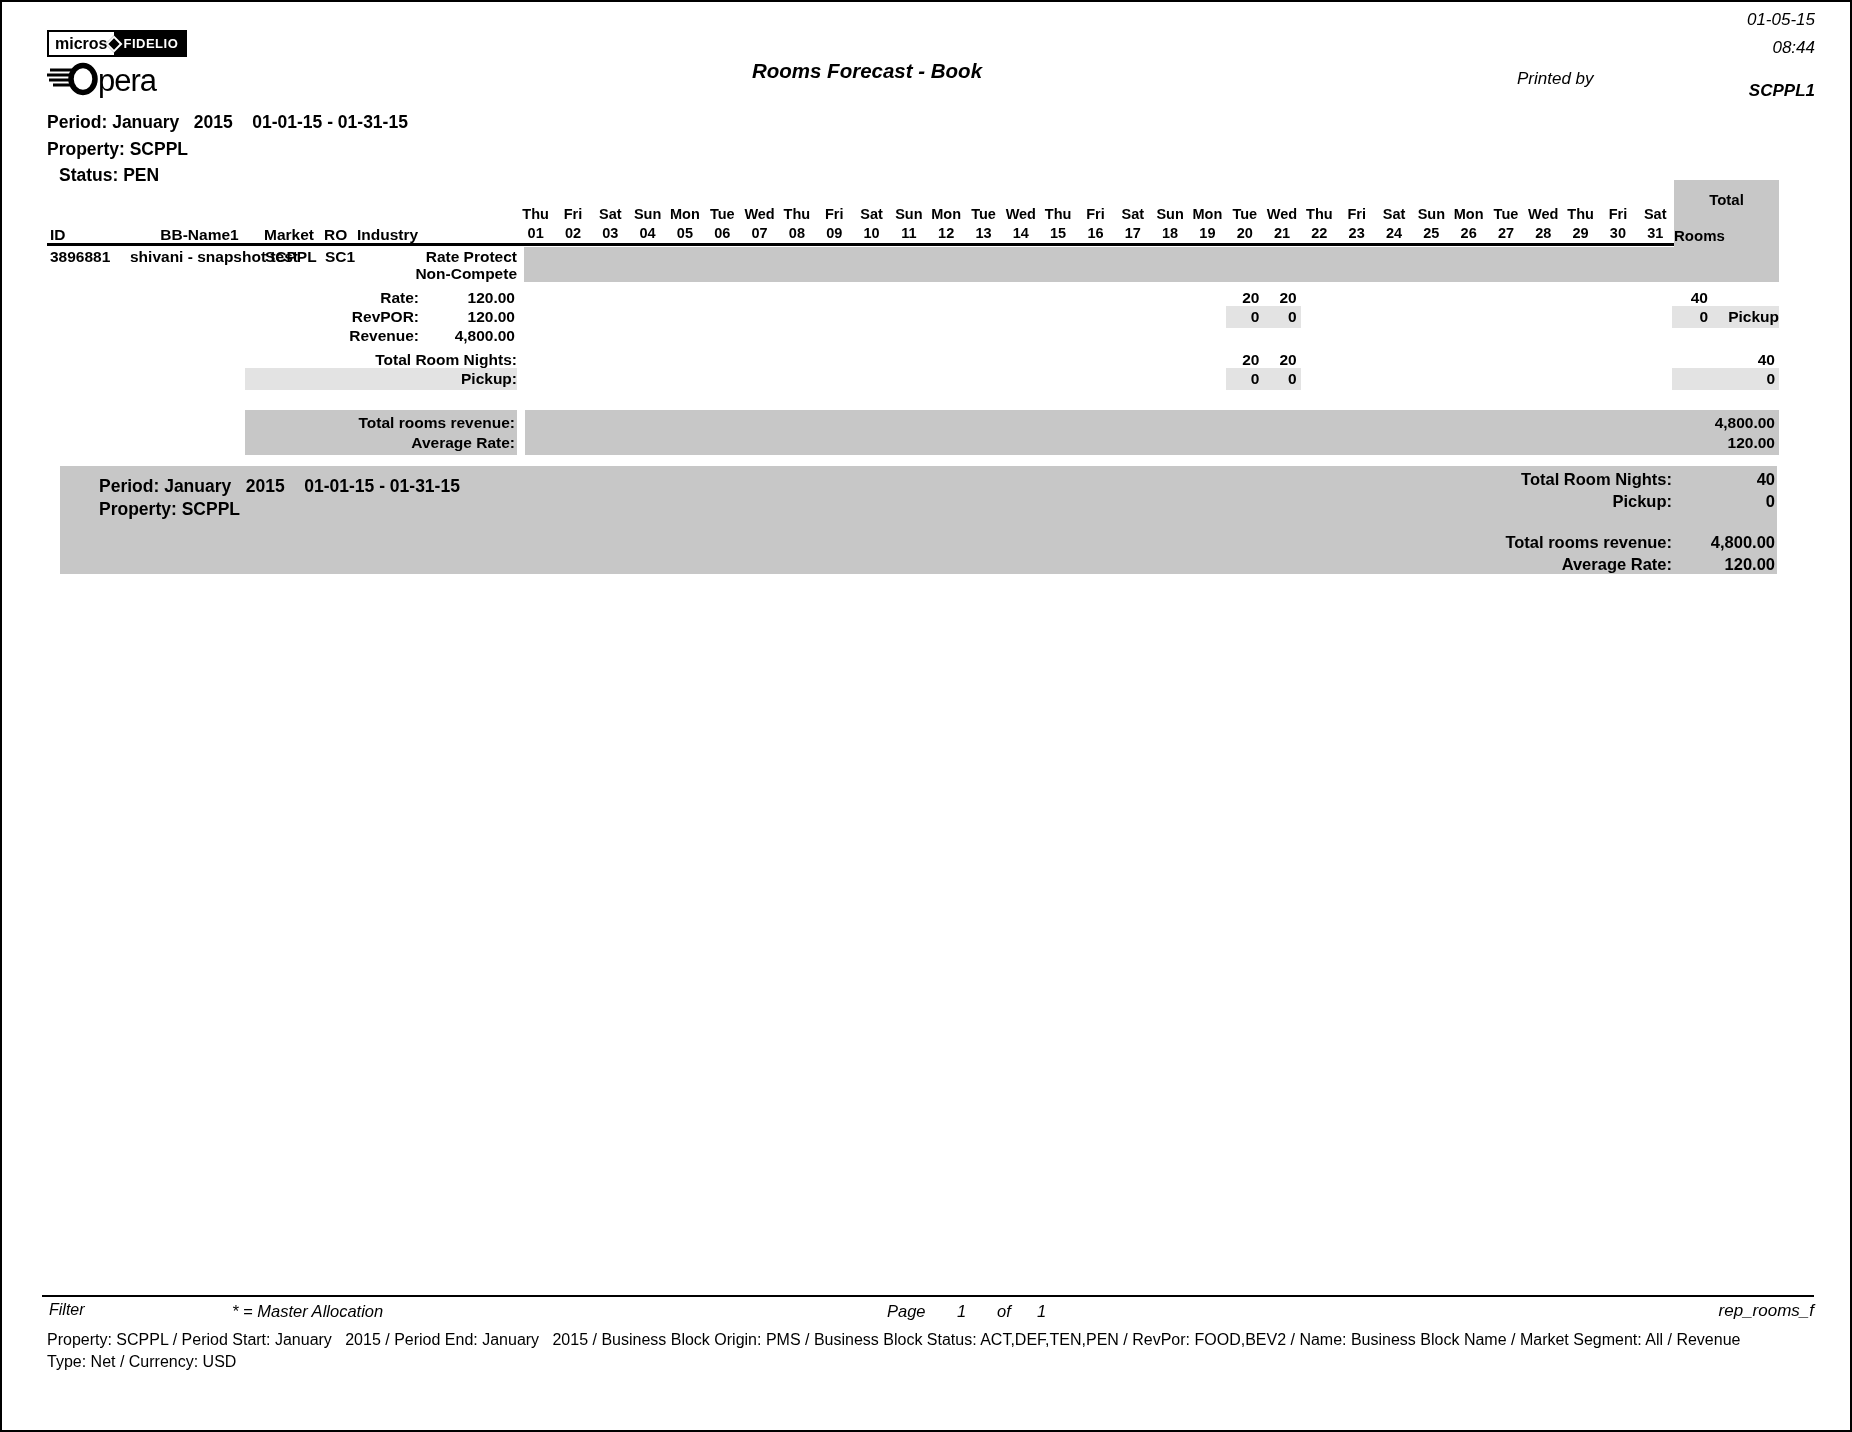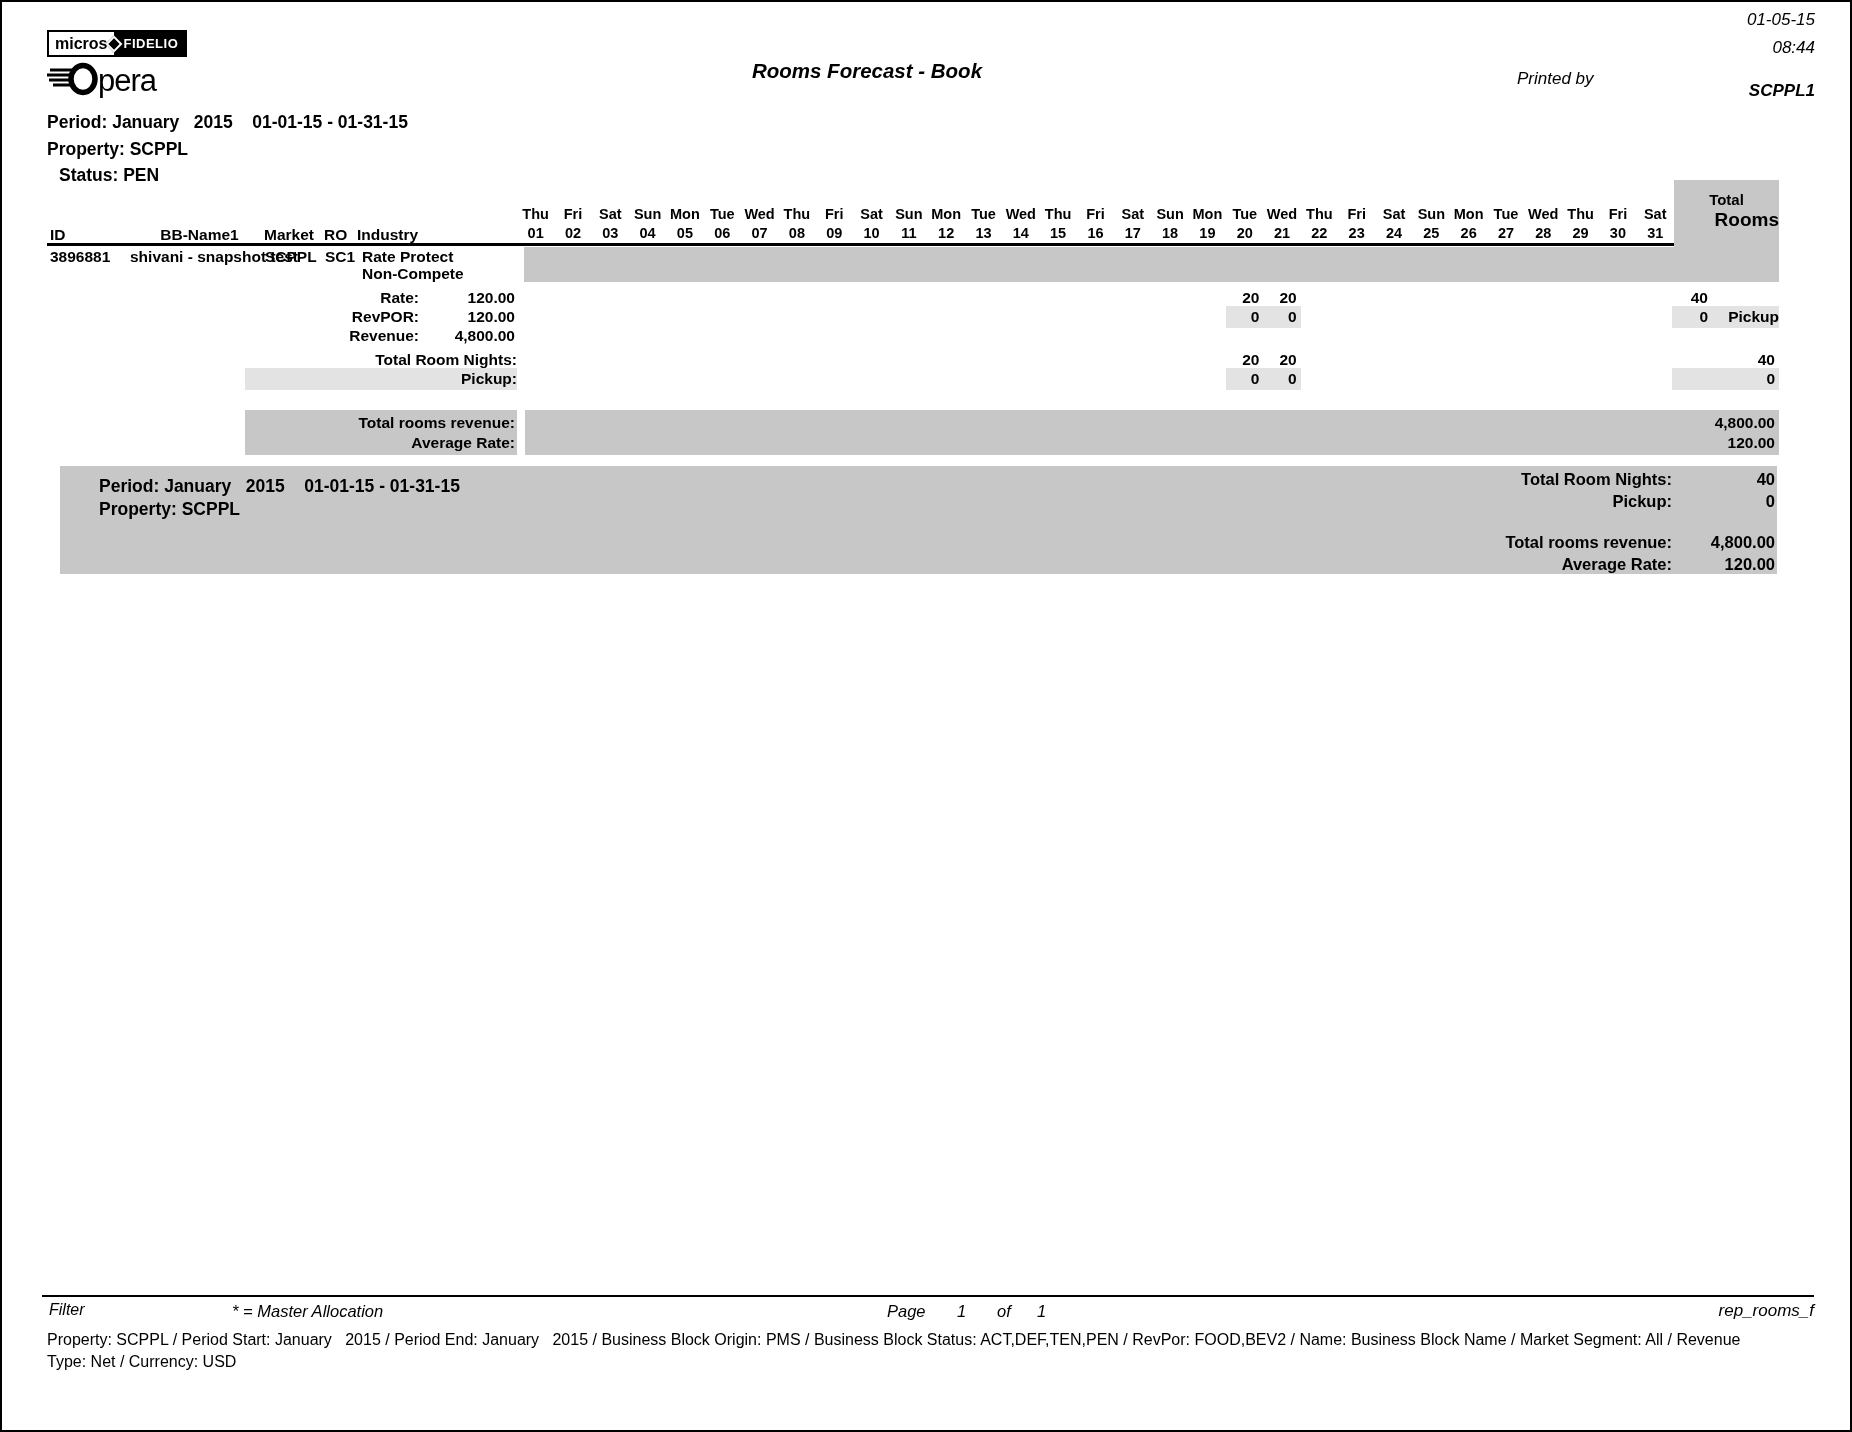--- a/index.html
+++ b/index.html
@@ -30,29 +30,29 @@
   .hdr-user{left:1700px;top:67px;width:113px;text-align:right;font-size:17px;font-style:italic;font-weight:bold;margin-top:12px;}
 
   .meta{left:45px;font-size:17.5px;font-weight:bold;white-space:pre;}
 
   
   .day-col{position:absolute;top:0;text-align:center;font-weight:bold;font-size:14.5px;line-height:19px;}
   .colhead{position:absolute;top:0;font-weight:bold;font-size:15.5px;}
   .underline{left:45px;top:241px;width:1627px;height:2.5px;background:#000;}
   .totalbox{left:1672px;top:178px;width:105px;height:102px;background:var(--band-gray);}
   .totalbox .t1{padding-top:10px;text-align:center;font-weight:bold;font-size:15px;line-height:20px;}
-  .totalbox .t2{text-align:right;font-weight:bold;font-size:19px;line-height:20px;}
+  .totalbox .t2{text-align:left;font-weight:bold;font-size:15px;line-height:20px;margin-top:16px;}
   .band{left:522px;top:245px;width:1255px;height:35px;background:var(--band-gray);}
 
   .trow{position:absolute;left:0;width:1852px;height:20px;font-size:15.5px;font-weight:bold;}
   .cell-id{position:absolute;left:48px;}
   .cell-name{position:absolute;left:128px;white-space:nowrap;}
   .cell-market{position:absolute;left:263px;}
   .cell-ro{position:absolute;left:323px;}
-  .flagline{position:absolute;left:360px;width:155px;text-align:left;}
+  .flagline{position:absolute;left:360px;width:155px;text-align:right;}
   .lbl-small{position:absolute;left:300px;width:117px;text-align:right;}
   .lval{position:absolute;left:400px;width:113px;text-align:right;}
   .lbl-wide{position:absolute;left:280px;width:235px;text-align:right;}
   .lbl-bar{position:absolute;left:243px;top:-2px;width:272px;height:22px;background:var(--light-gray);}
   .day-val{position:absolute;top:0;text-align:right;padding-right:4px;box-sizing:border-box;font-weight:bold;font-size:15.5px;}
   .day-val.shaded{background:var(--light-gray);top:-2px;padding-top:2px;height:22px;}
   .tot-mid{position:absolute;left:1600px;width:106px;text-align:right;}
   .tot-right{position:absolute;left:1650px;width:123px;text-align:right;}
   .tot-suffix{position:absolute;left:1705px;width:72px;text-align:right;}
   .tot-shade{position:absolute;left:1670px;top:-2px;width:107px;height:22px;background:var(--light-gray);}

